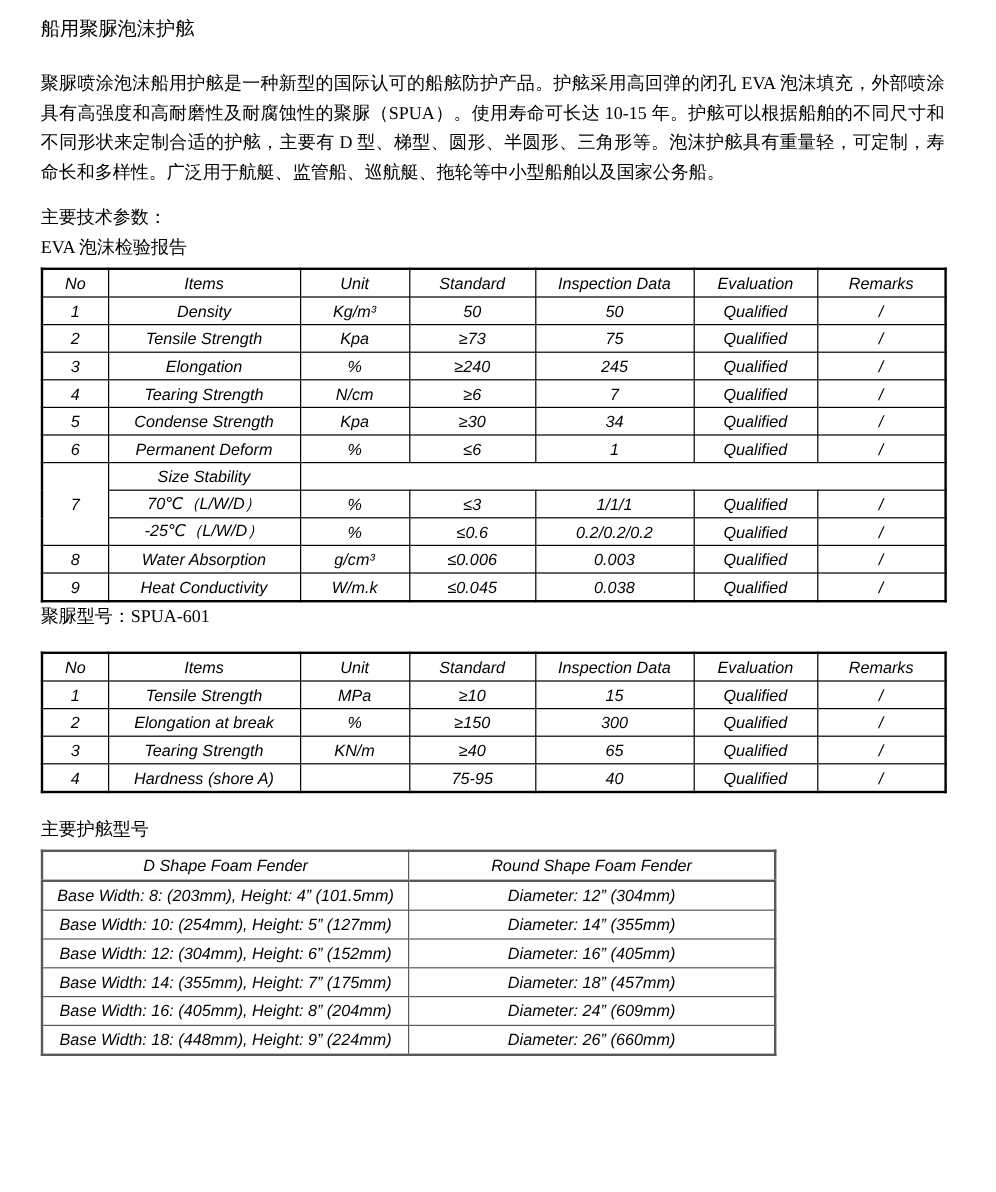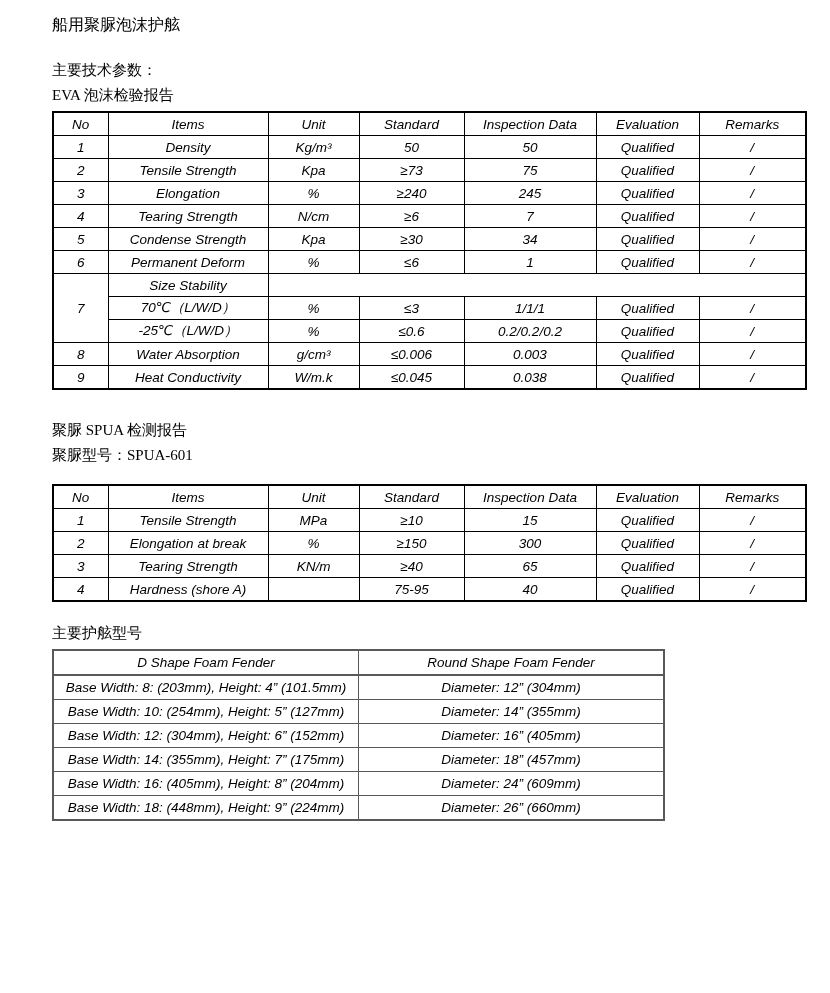--- a/index.html
+++ b/index.html
@@ -8,21 +8,21 @@
     background: #ffffff;
     color: #000000;
   }
   body {
     width: 830px;
     height: 993px;
     overflow: hidden;
     font-family: "Liberation Serif", "DejaVu Serif", serif;
   }
   .page {
-    padding: 14px 40px 0 52px;
+    padding: 14px 40px 0 34px;
     box-sizing: border-box;
   }
   .doc-title {
     font-size: 16px;
     font-weight: 400;
     line-height: 22px;
     margin: 0 0 22px 0;
   }
   .intro {
     font-size: 15px;
@@ -79,20 +79,21 @@
     border-bottom: 2px solid #595959;
   }
 </style>
 </head>
 <body>
 
 <div class="page">
 
   <h1 class="doc-title">船用聚脲泡沫护舷</h1>
 
+  <p class="intro">聚脲喷涂泡沫船用护舷是一种新型的国际认可的船舷防护产品。护舷采用高回弹的闭孔 EVA 泡沫填充，外部喷涂具有高强度和高耐磨性及耐腐蚀性的聚脲（SPUA）。使用寿命可长达 10-15 年。护舷可以根据船舶的不同尺寸和不同形状来定制合适的护舷，主要有 D 型、梯型、圆形、半圆形、三角形等。泡沫护舷具有重量轻，可定制，寿命长和多样性。广泛用于航艇、监管船、巡航艇、拖轮等中小型船舶以及国家公务船。</p>
 
   <div class="cn-heading">主要技术参数：</div>
 
   <div class="cn-heading">EVA 泡沫检验报告</div>
 
   <table class="data-table report-table" data-table="eva_table">
     <colgroup>
       <col style="width:55px">
         <col style="width:160px">
         <col style="width:91px">
@@ -202,21 +203,20 @@
           <td>Heat Conductivity</td>
           <td>W/m.k</td>
           <td>≤0.045</td>
           <td>0.038</td>
           <td>Qualified</td>
           <td>/</td>
         </tr>
       </tbody>
     </table>
 
-  <div class="cn-heading gap-before-spua">聚脲 SPUA 检测报告</div>
 
   <div class="cn-heading gap-before-table2">聚脲型号：SPUA-601</div>
 
   <table class="data-table report-table" data-table="spua_table">
     <colgroup>
       <col style="width:55px">
         <col style="width:160px">
         <col style="width:91px">
       <col style="width:105px">
         <col style="width:132px">

